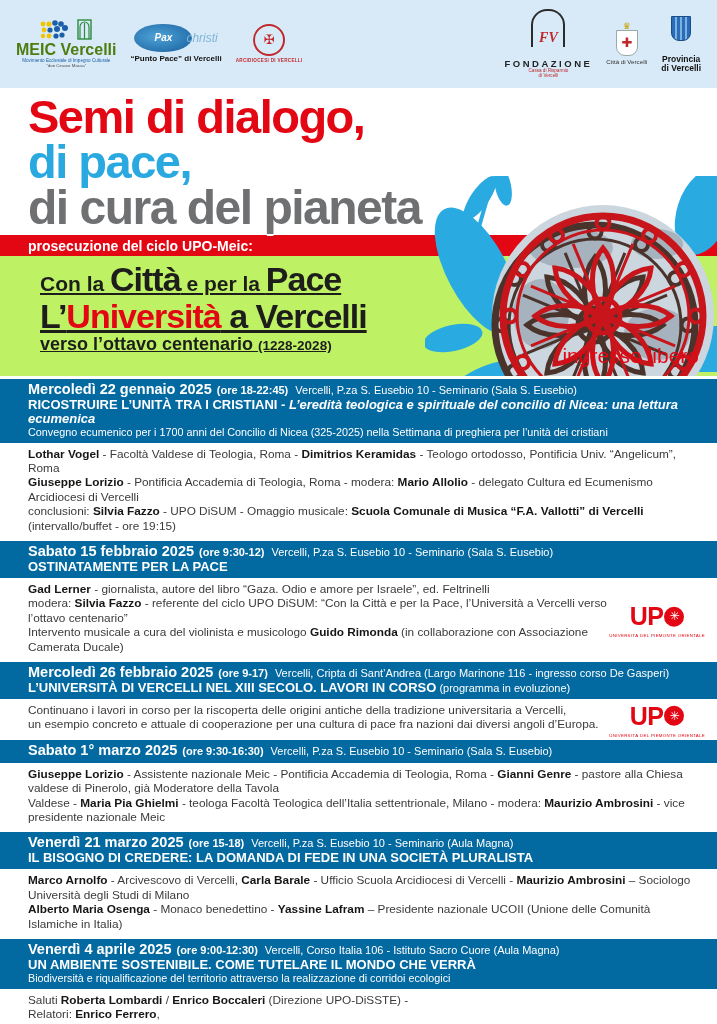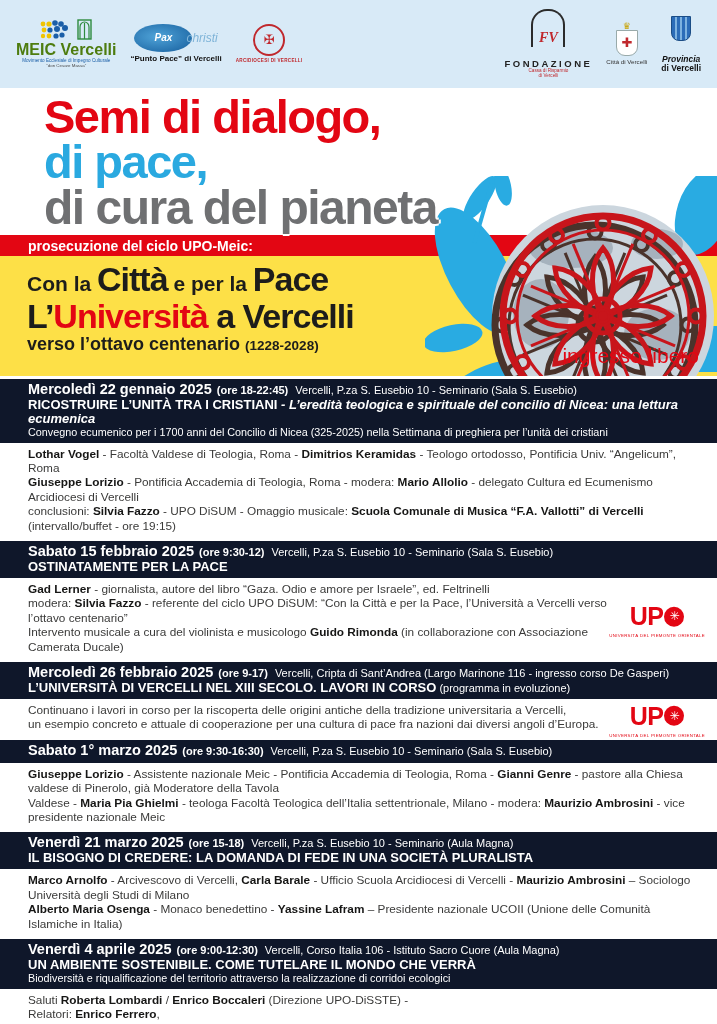--- a/index.html
+++ b/index.html
@@ -23,43 +23,43 @@
   .fond-arch{width:30px;height:36px;border:2.5px solid #2b2b2b;border-bottom:none;border-radius:16px 16px 0 0;
              display:flex;align-items:flex-end;justify-content:center;}
   .fond-fv{color:#c0282d;font-family:"Liberation Serif",serif;font-style:italic;font-weight:bold;font-size:14px;line-height:18px;}
   .fond-title{font-size:9.5px;font-weight:bold;letter-spacing:2.5px;color:#222;margin-top:12px;}
   .fond-sub{font-size:4.6px;color:#c0282d;}
   .citta-crown{color:#c8a200;font-size:9px;line-height:7px;}
   .citta-shield{width:20px;height:24px;background:#fff;border:1px solid #9aa;border-radius:0 0 9px 9px;
                 display:flex;align-items:center;justify-content:center;color:#c0282d;font-size:13px;}
   .citta-label{font-size:6.2px;color:#333;margin-top:3px;}
   .prov-shield{width:18px;height:23px;background:repeating-linear-gradient(90deg,#2b6cb8 0 3px,#7db2e0 3px 5px);border-radius:0 0 8px 8px;border:1px solid #1b4d86;}
-  .prov-l1{font-size:8.5px;font-weight:bold;color:#111;margin-top:14px;font-style:italic;}
+  .prov-l1{font-size:8.5px;font-weight:bold;color:#111;margin-top:14px;}
   .prov-l2{font-size:8.5px;font-weight:bold;color:#111;}
   
   .hero{position:relative;overflow:hidden;background:#fff;}
   .hero-art{position:absolute;top:88px;right:0;width:292px;height:274px;z-index:2;}
-  .big-titles{position:relative;z-index:3;padding:6px 0 0 44px;height:141px;}
+  .big-titles{position:relative;z-index:3;padding:6px 0 0 28px;height:141px;}
   .t1{font-size:47px;font-weight:bold;letter-spacing:-1.5px;color:#e30613;line-height:45px;}
   .t2{font-size:47px;font-weight:bold;letter-spacing:-1.5px;color:#2aa9e0;line-height:45px;}
   .t3{font-size:48px;font-weight:bold;letter-spacing:-1.5px;color:#6f7072;line-height:48px;
       text-shadow:2px 0 0 #fff,-2px 0 0 #fff,0 2px 0 #fff,0 -2px 0 #fff;}
   .proseq-bar{position:relative;z-index:1;height:21px;background:#e30613;color:#fff;font-size:14px;font-weight:bold;
               display:flex;align-items:center;padding-left:28px;}
-  .blue-band{position:relative;height:112px;background:#fde047;padding:8px 0 0 27px;}
+  .blue-band{position:relative;height:112px;background:#bef264;padding:8px 0 0 40px;text-decoration:underline;}
   .c1{font-size:21px;font-weight:bold;line-height:30px;}
   .c-big{font-size:34px;letter-spacing:-1px;}
   .c2{font-size:34px;font-weight:bold;letter-spacing:-1px;line-height:34px;position:relative;z-index:3;}
   .c-red{color:#e30613;}
   .c3{font-size:18px;font-weight:bold;line-height:22px;}
   .c-paren{font-size:13.5px;}
   .free-entry{position:absolute;right:18px;bottom:8px;color:#e30613;font-size:21px;z-index:4;}
   
   .event{margin-top:3px;}
-  .ev-head{background:#0f172a;color:#fff;padding:2px 20px 4px 28px;}
+  .ev-head{background:#0369a1;color:#fff;padding:2px 20px 4px 28px;}
   .ev-l1{line-height:16px;}
   .ev-date{font-weight:bold;font-size:14.5px;}
   .ev-time{font-weight:bold;font-size:11px;margin-left:5px;}
   .ev-loc{font-size:11px;margin-left:7px;}
   .ev-l2{font-size:13px;font-weight:bold;line-height:14px;}
   .ev-sub{font-style:italic;}
   .ev-paren{font-weight:normal;font-size:11px;}
   .ev-note{font-size:10.8px;line-height:12.5px;font-weight:normal;}
   .ev-body{position:relative;padding:4px 16px 5px 28px;color:#3a3a39;font-size:11.8px;line-height:14.4px;}
   .ev-body b{color:#161615;}

